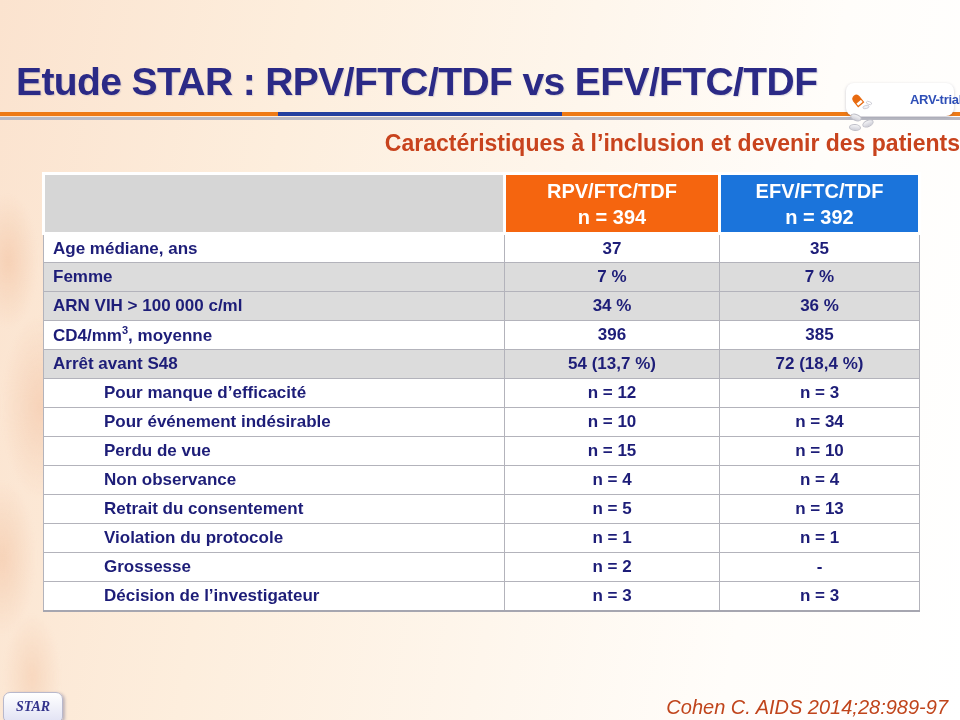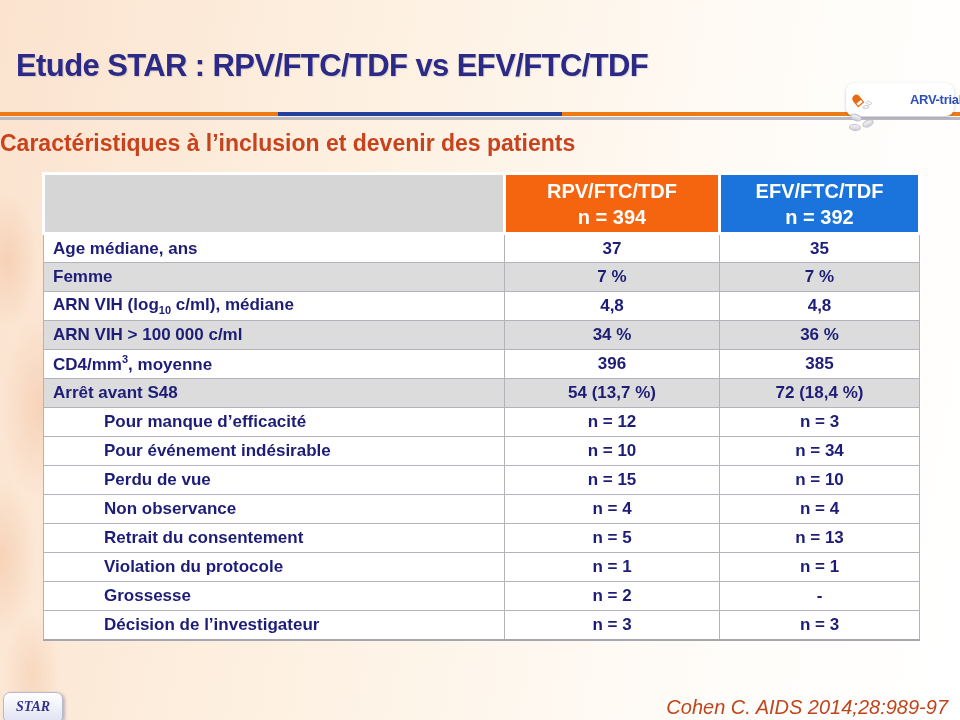--- a/index.html
+++ b/index.html
@@ -15,22 +15,22 @@
     position:absolute; left:-34px; top:180px; width:120px; height:540px; pointer-events:none;
     background:
       radial-gradient(ellipse 42px 95px at 35% 15%, rgba(238,176,136,.38), transparent 70%),
       radial-gradient(ellipse 55px 130px at 62% 42%, rgba(236,168,128,.32), transparent 70%),
       radial-gradient(ellipse 48px 110px at 30% 70%, rgba(238,176,136,.36), transparent 70%),
       radial-gradient(ellipse 40px 90px at 55% 92%, rgba(238,176,136,.30), transparent 70%);
     filter:blur(2px);
   }
 
   .title {
-    position:absolute; left:16px; top:48px; width:820px;
-    font-size:31px; font-weight:bold; letter-spacing:-0.6px;
+    position:absolute; left:16px; top:60px; width:820px;
+    font-size:39px; font-weight:bold; letter-spacing:-0.6px;
     color:#2b2a86; text-shadow:1px 1px 1px rgba(120,120,160,.25);
     white-space:nowrap;
   }
 
   .rule-color { position:absolute; left:0; top:112px; width:960px; height:4px; display:flex; }
   .rule-color .seg1 { width:278px; background:#ee7a15; }
   .rule-color .seg2 { width:284px; background:#23409f; }
   .rule-color .seg3 { flex:1; background:#ee7a15; }
   .rule-gray { position:absolute; left:0; top:117px; width:960px; height:3px; background:#b9bac4; }
 
@@ -43,21 +43,21 @@
   .logo-blue { color:#2e4fb7;margin-left:36px; }
   .logo-orange { color:#f0770f; }
   .pill-svg { width:24px; height:24px; margin-right:1px; flex:0 0 auto; }
   .spill { position:absolute; width:10px; height:5px; border-radius:50%;
     background:linear-gradient(#f4f4f6,#cfcfd8); border:1px solid #bfbfc8; z-index:6; }
   .spill.p1 { left:850px; top:114px; transform:rotate(20deg); }
   .spill.p2 { left:862px; top:120px; transform:rotate(-25deg); }
   .spill.p3 { left:849px; top:124px; transform:rotate(5deg); }
 
   .subtitle {
-    position:absolute; left:0; top:130px; width:960px; text-align:left;
+    position:absolute; left:0; top:130px; width:960px; text-align:right;
     font-size:23px; font-weight:bold; color:#c8431d;
   }
 
   table.data {
     position:absolute; left:42px; top:172px; width:876px;
     border-collapse:collapse; table-layout:fixed;
   }
   table.data th, table.data td { box-sizing:border-box; }
 
   th.corner { background:#d6d6d6; border:3px solid #ffffff; }
@@ -146,25 +146,20 @@
       <tr>
         <td class="lbl">Age médiane, ans</td>
         <td class="val">37</td>
         <td class="val">35</td>
       </tr>
       <tr class="gray">
         <td class="lbl">Femme</td>
         <td class="val">7 %</td>
         <td class="val">7 %</td>
       </tr>
-      <tr>
-        <td class="lbl"><span>ARN VIH (log</span><sub>10</sub><span> c/ml), médiane</span></td>
-        <td class="val">4,8</td>
-        <td class="val">4,8</td>
-      </tr>
       <tr class="gray">
         <td class="lbl">ARN VIH &gt; 100 000 c/ml</td>
         <td class="val">34 %</td>
         <td class="val">36 %</td>
       </tr>
       <tr>
         <td class="lbl"><span>CD4/mm</span><sup>3</sup><span>, moyenne</span></td>
         <td class="val">396</td>
         <td class="val">385</td>
       </tr>

